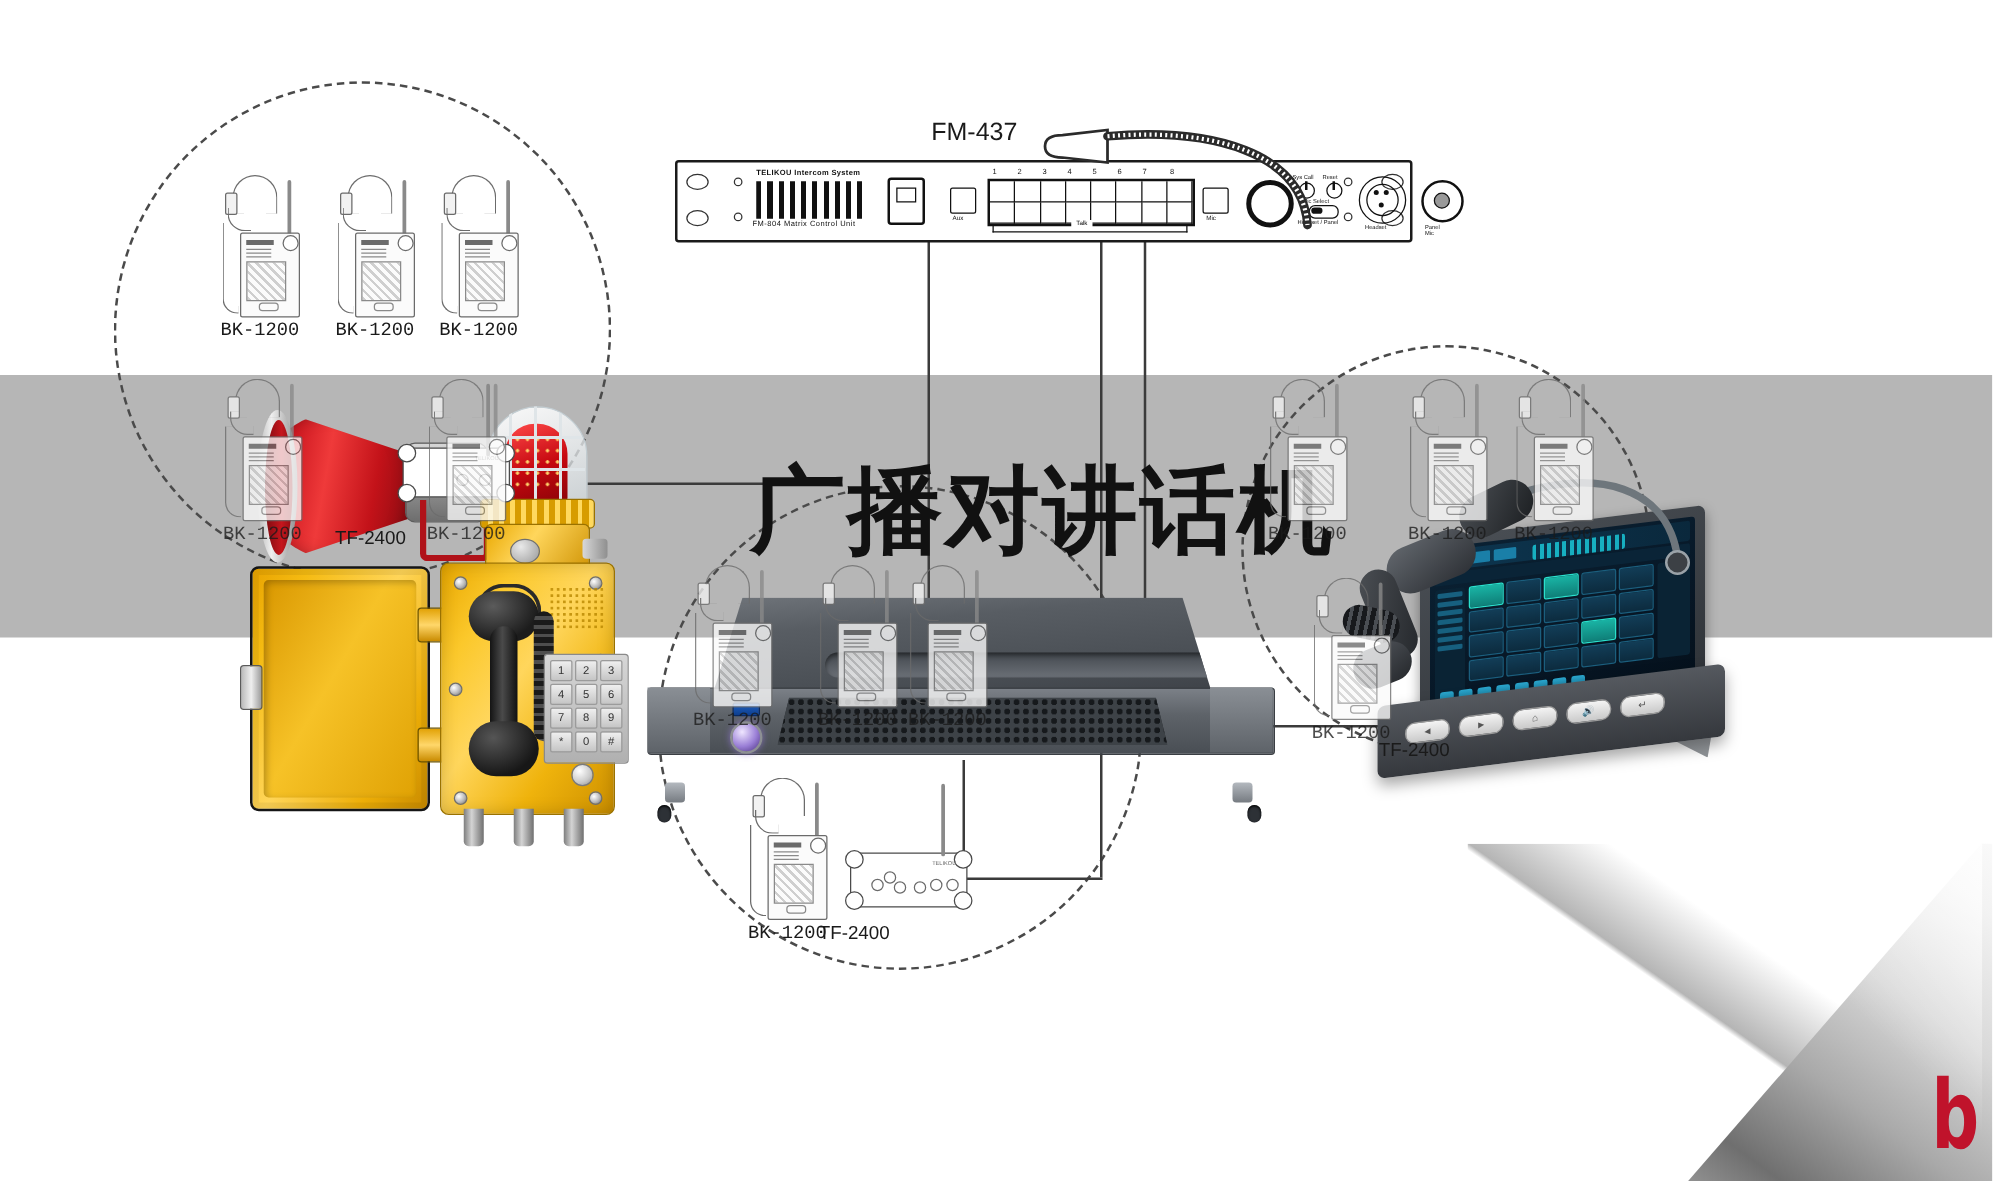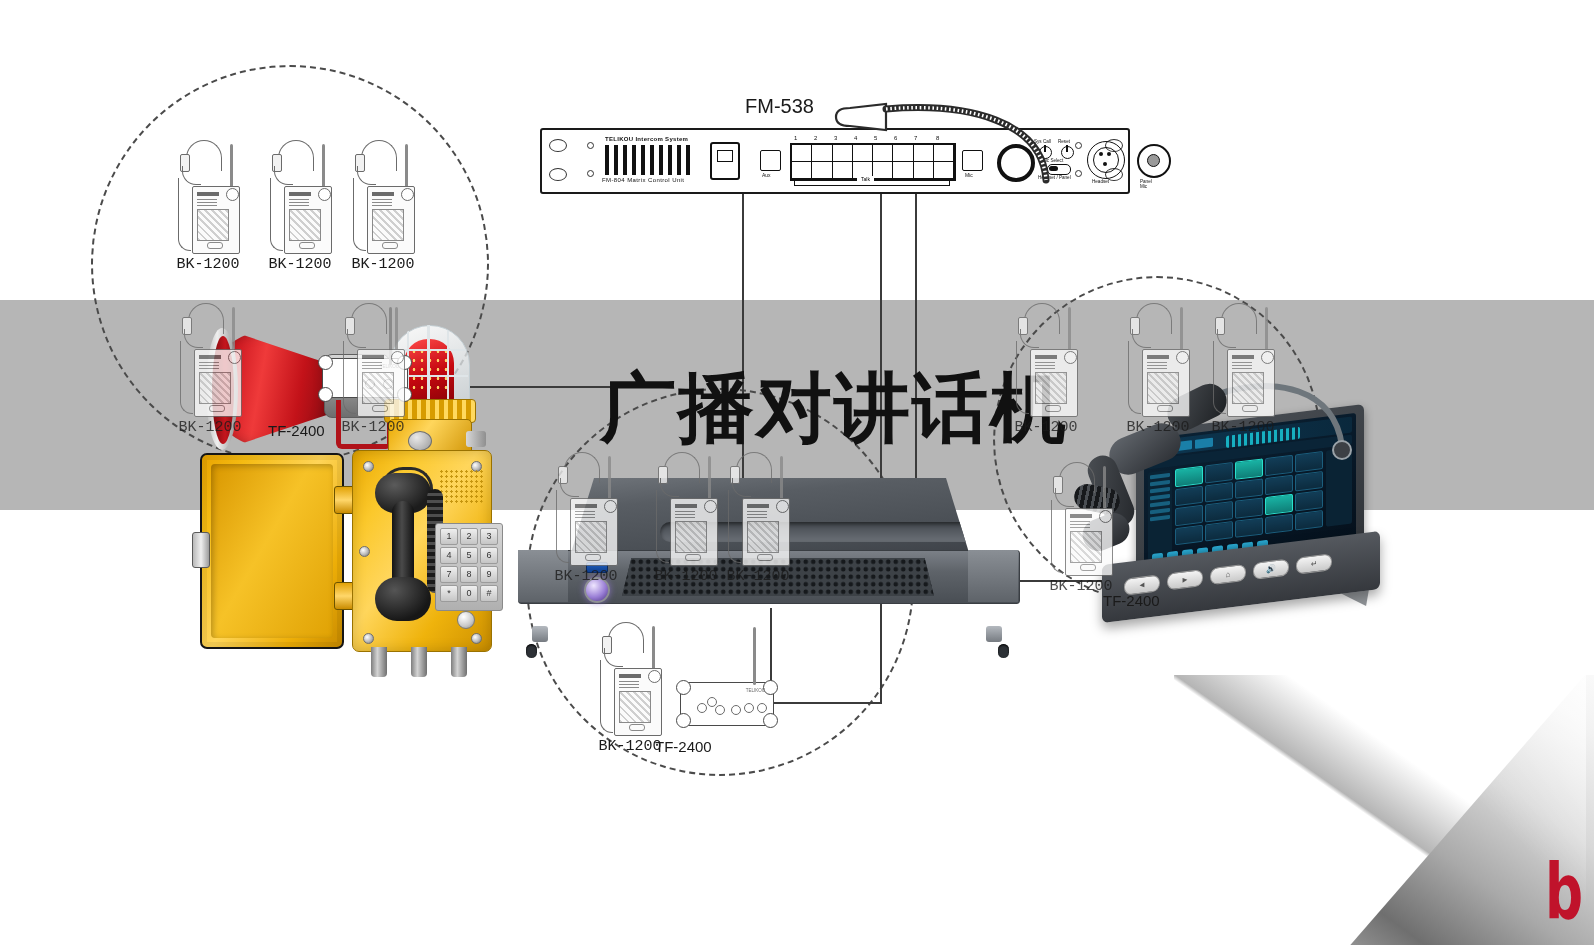--- a/index.html
+++ b/index.html
@@ -267,21 +267,21 @@
   <div class="dcircle" style="left:993px;top:276px;width:324px;height:324px;"></div>
 
   <div class="wire v" style="left:742px;top:190px;height:300px;"></div>
   <div class="wire v" style="left:880px;top:190px;height:512px;"></div>
   <div class="wire v" style="left:915px;top:190px;height:398px;"></div>
   <div class="wire h" style="left:1010px;top:580px;width:110px;"></div>
   <div class="wire h" style="left:470px;top:386px;width:160px;"></div>
   <div class="wire h" style="left:772px;top:702px;width:110px;"></div>
   <div class="wire v" style="left:770px;top:608px;height:94px;"></div>
 
-  <div class="lbl-plain" style="left:745px;top:95px;font-size:20px;">FM-538</div>
+  <div class="lbl-plain" style="left:745px;top:95px;font-size:20px;">FM-437</div>
 
   <div class="fm804">
     <div class="fm-ear" style="left:0;">
       <div class="hole" style="top:9px;"></div>
         <div class="hole" style="top:38px;"></div>
     </div>
     <div class="fm-ear" style="right:0;">
       <div class="hole" style="top:9px;"></div>
         <div class="hole" style="top:38px;"></div>
     </div>

